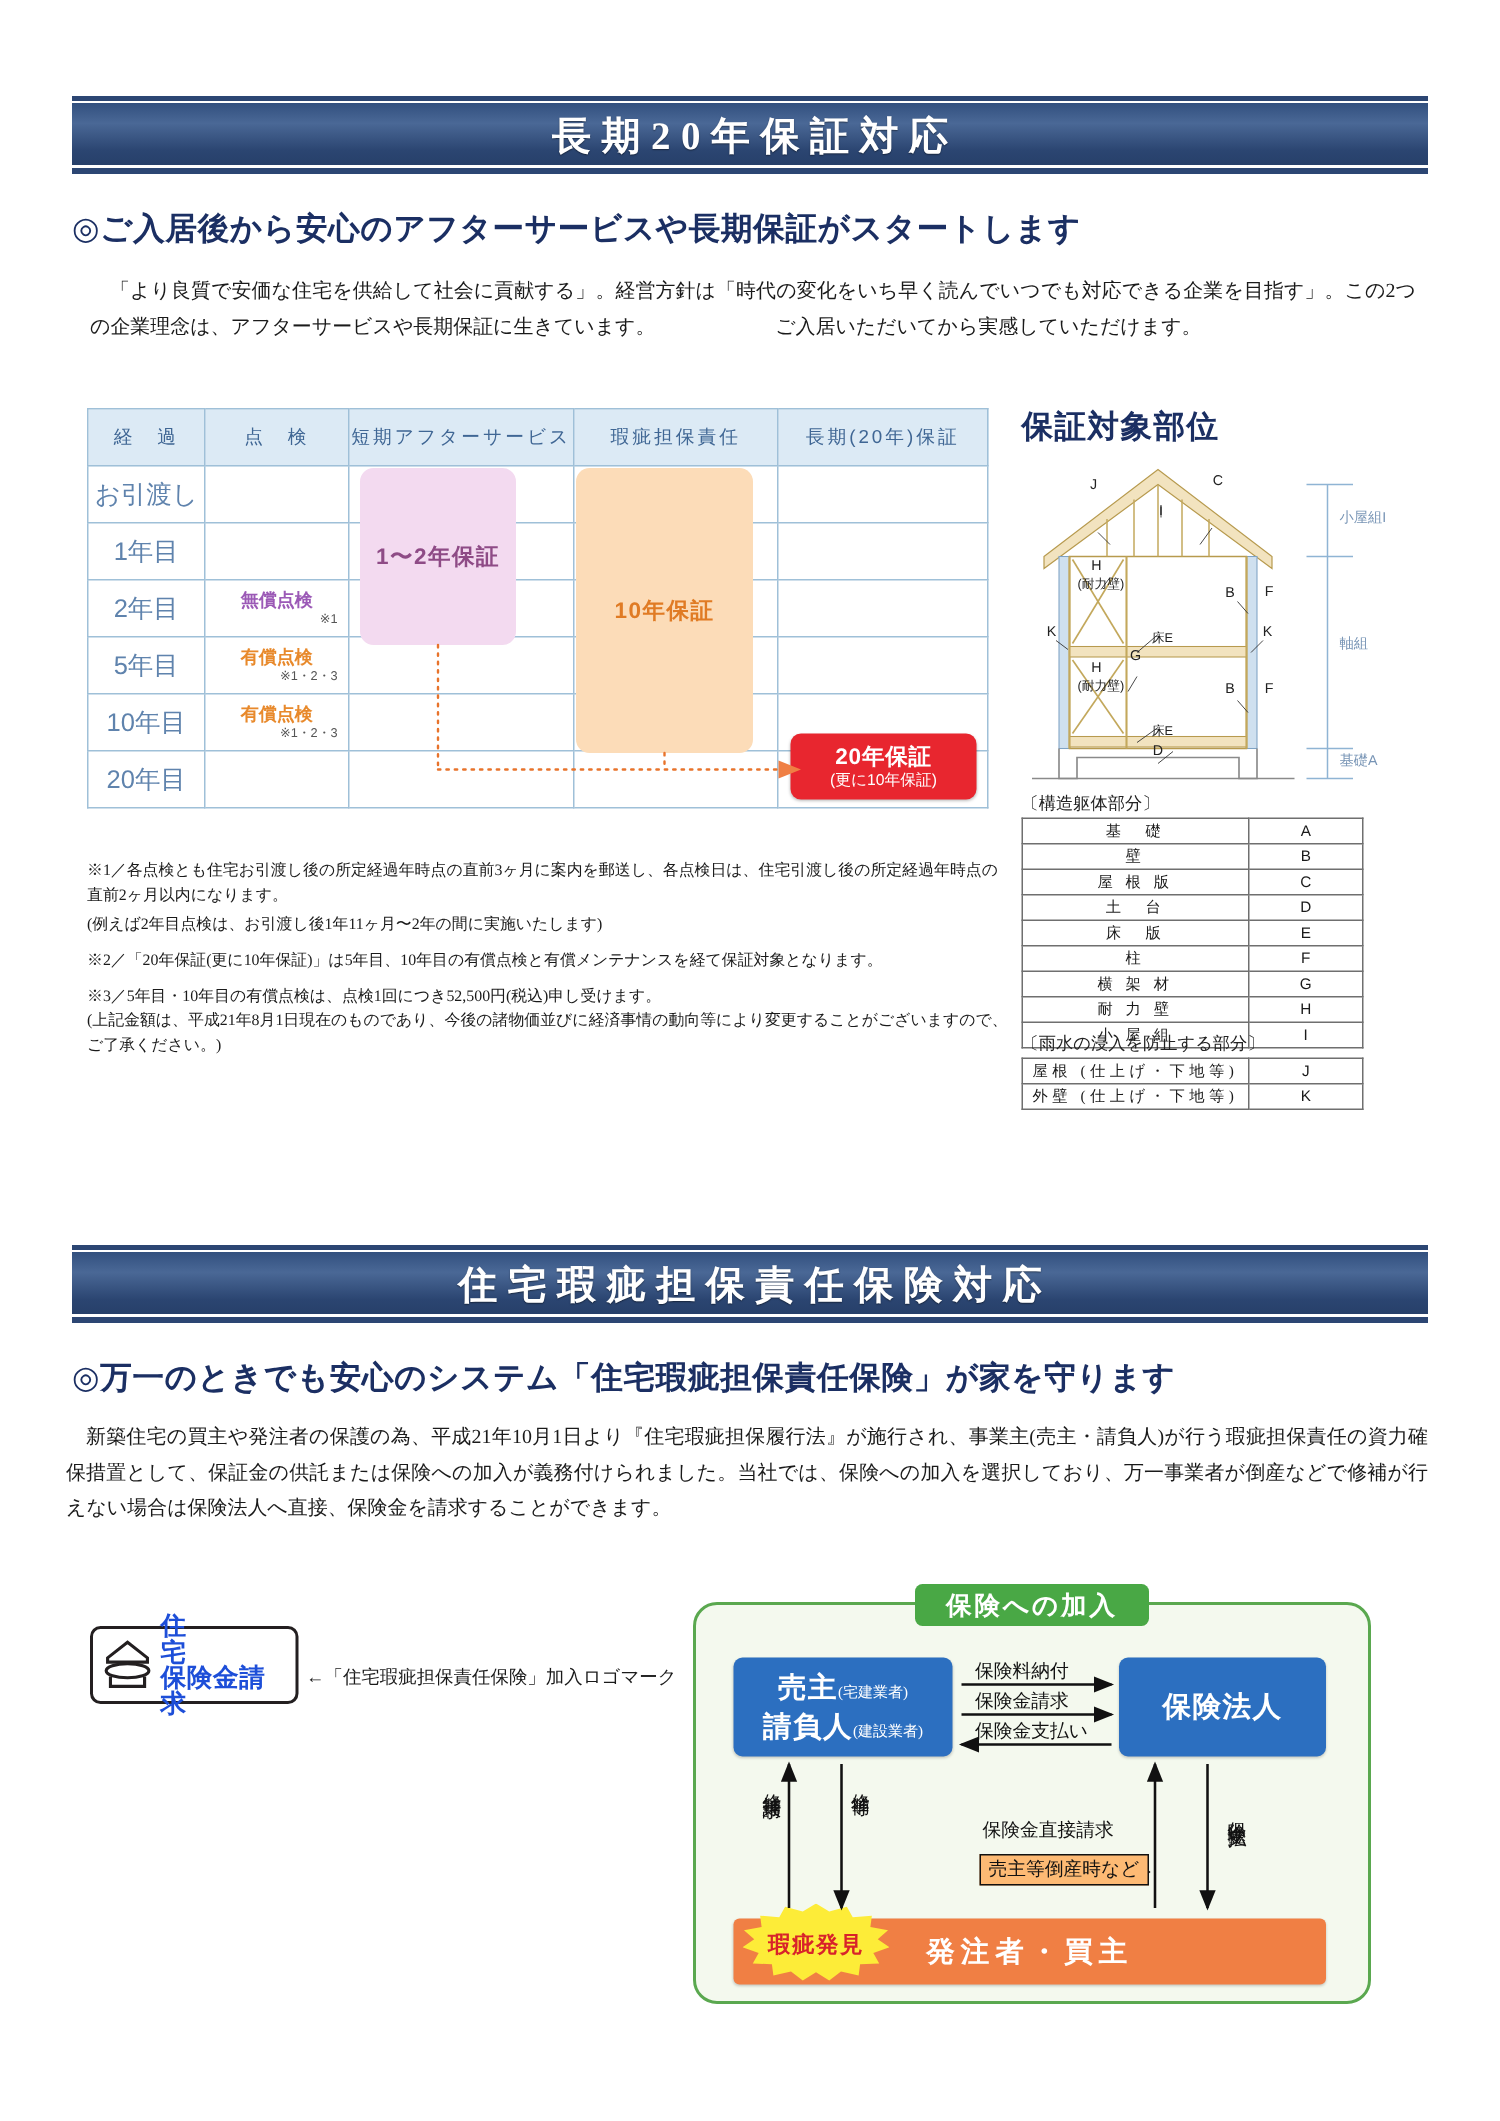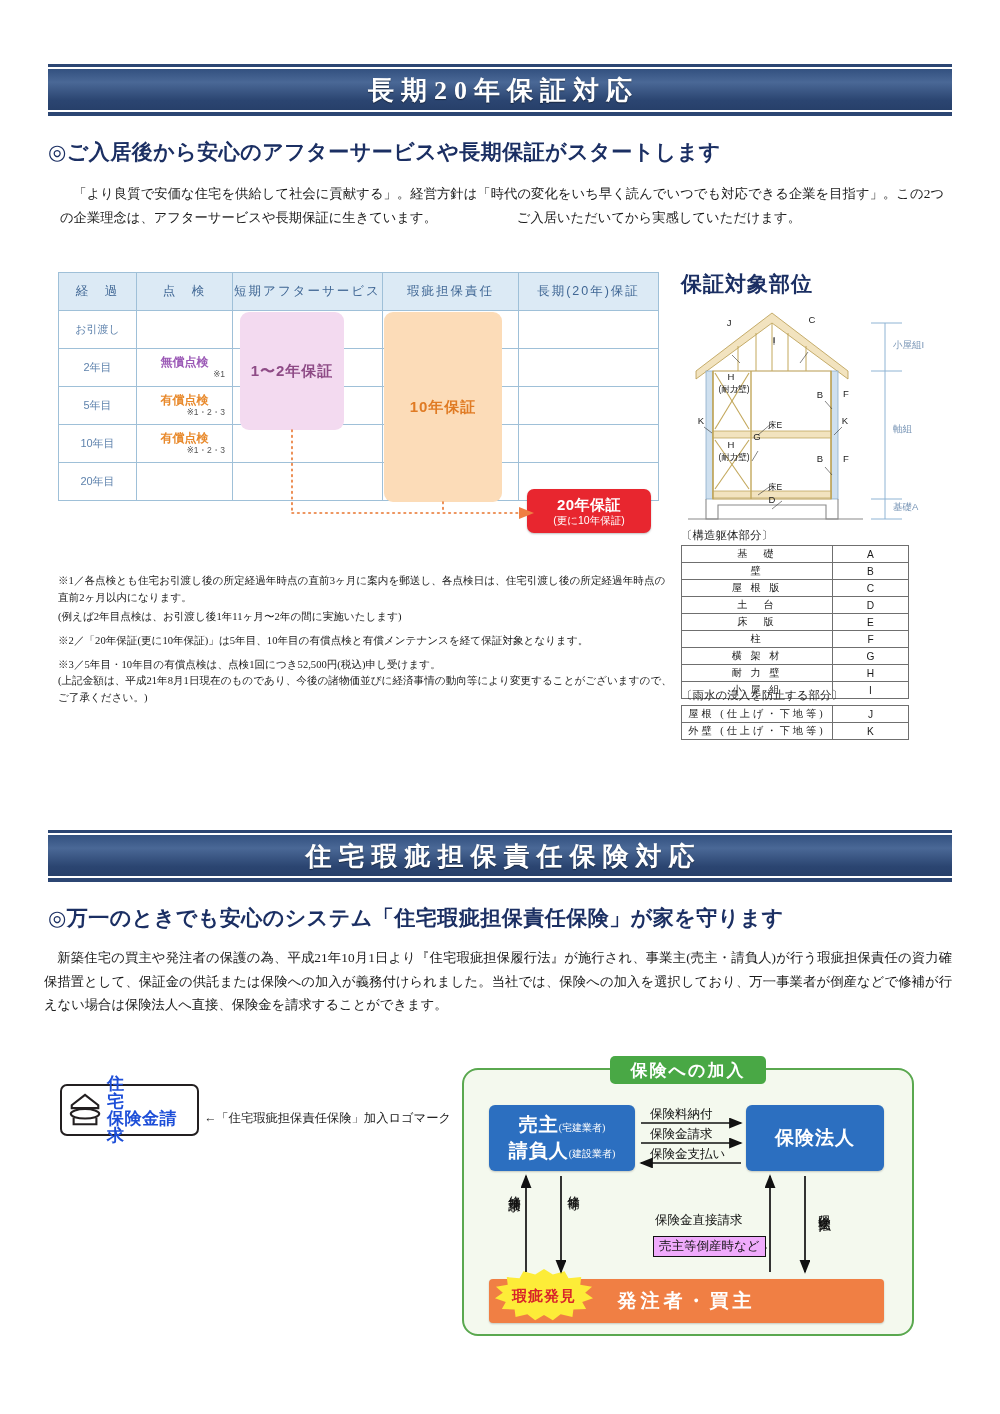--- a/index.html
+++ b/index.html
@@ -71,21 +71,21 @@
   }
   .sched thead th {
     background: #dceaf5;
     height: 38px;
     font-weight: normal;
     font-size: 12.5px;
     letter-spacing: 2px;
     color: #3f6694;
   }
   .sched tbody td { height: 38px; background: #ffffff; }
-  .sched td.period { color: #5f83ad; font-size: 11px; }
+  .sched td.period { color: #5f83ad; font-size: 17px; }
   .insp { line-height: 1.15; padding: 2px 6px; }
   .insp .nm { font-weight: bold; font-size: 12px; display: block; }
   .insp .note { font-size: 8.5px; color: #555; display: block; text-align: right; }
   .insp.free .nm { color: #9b59b6; }
   .insp.paid .nm { color: #e8892b; }
 
   
   .blk {
     position: absolute;
     border-radius: 9px;
@@ -237,21 +237,21 @@
   }
   .flabel.vert {
     writing-mode: vertical-rl;
     text-orientation: upright;
     letter-spacing: 1px;
     line-height: 1;
   }
   .boxed {
     position: absolute;
     border: 1.4px solid #111;
-    background: #f0abfc;
+    background: #fdba74;
     font-family: "Liberation Serif", "DejaVu Serif", serif;
     font-size: 12.5px;
     color: #111;
     padding: 1px 5px;
     white-space: nowrap;
   }
   .svg-layer { position: absolute; left: 0; top: 0; pointer-events: none; }
 </style>
 </head>
 <body>
@@ -277,20 +277,27 @@
       <th>経　過</th>
       <th>点　検</th>
       <th>短期アフターサービス</th>
       <th>瑕疵担保責任</th>
       <th>長期(20年)保証</th>
     </tr>
   </thead>
   <tbody id="sched-body">
       <tr>
         <td class="period">お引渡し</td>
+        <td></td>
+        <td></td>
+        <td></td>
+        <td></td>
+      </tr>
+      <tr>
+        <td class="period">1年目</td>
         <td></td>
         <td></td>
         <td></td>
         <td></td>
       </tr>
       <tr>
         <td class="period">2年目</td>
         <td>
           <div class="insp free">
             <span class="nm">無償点検</span>

